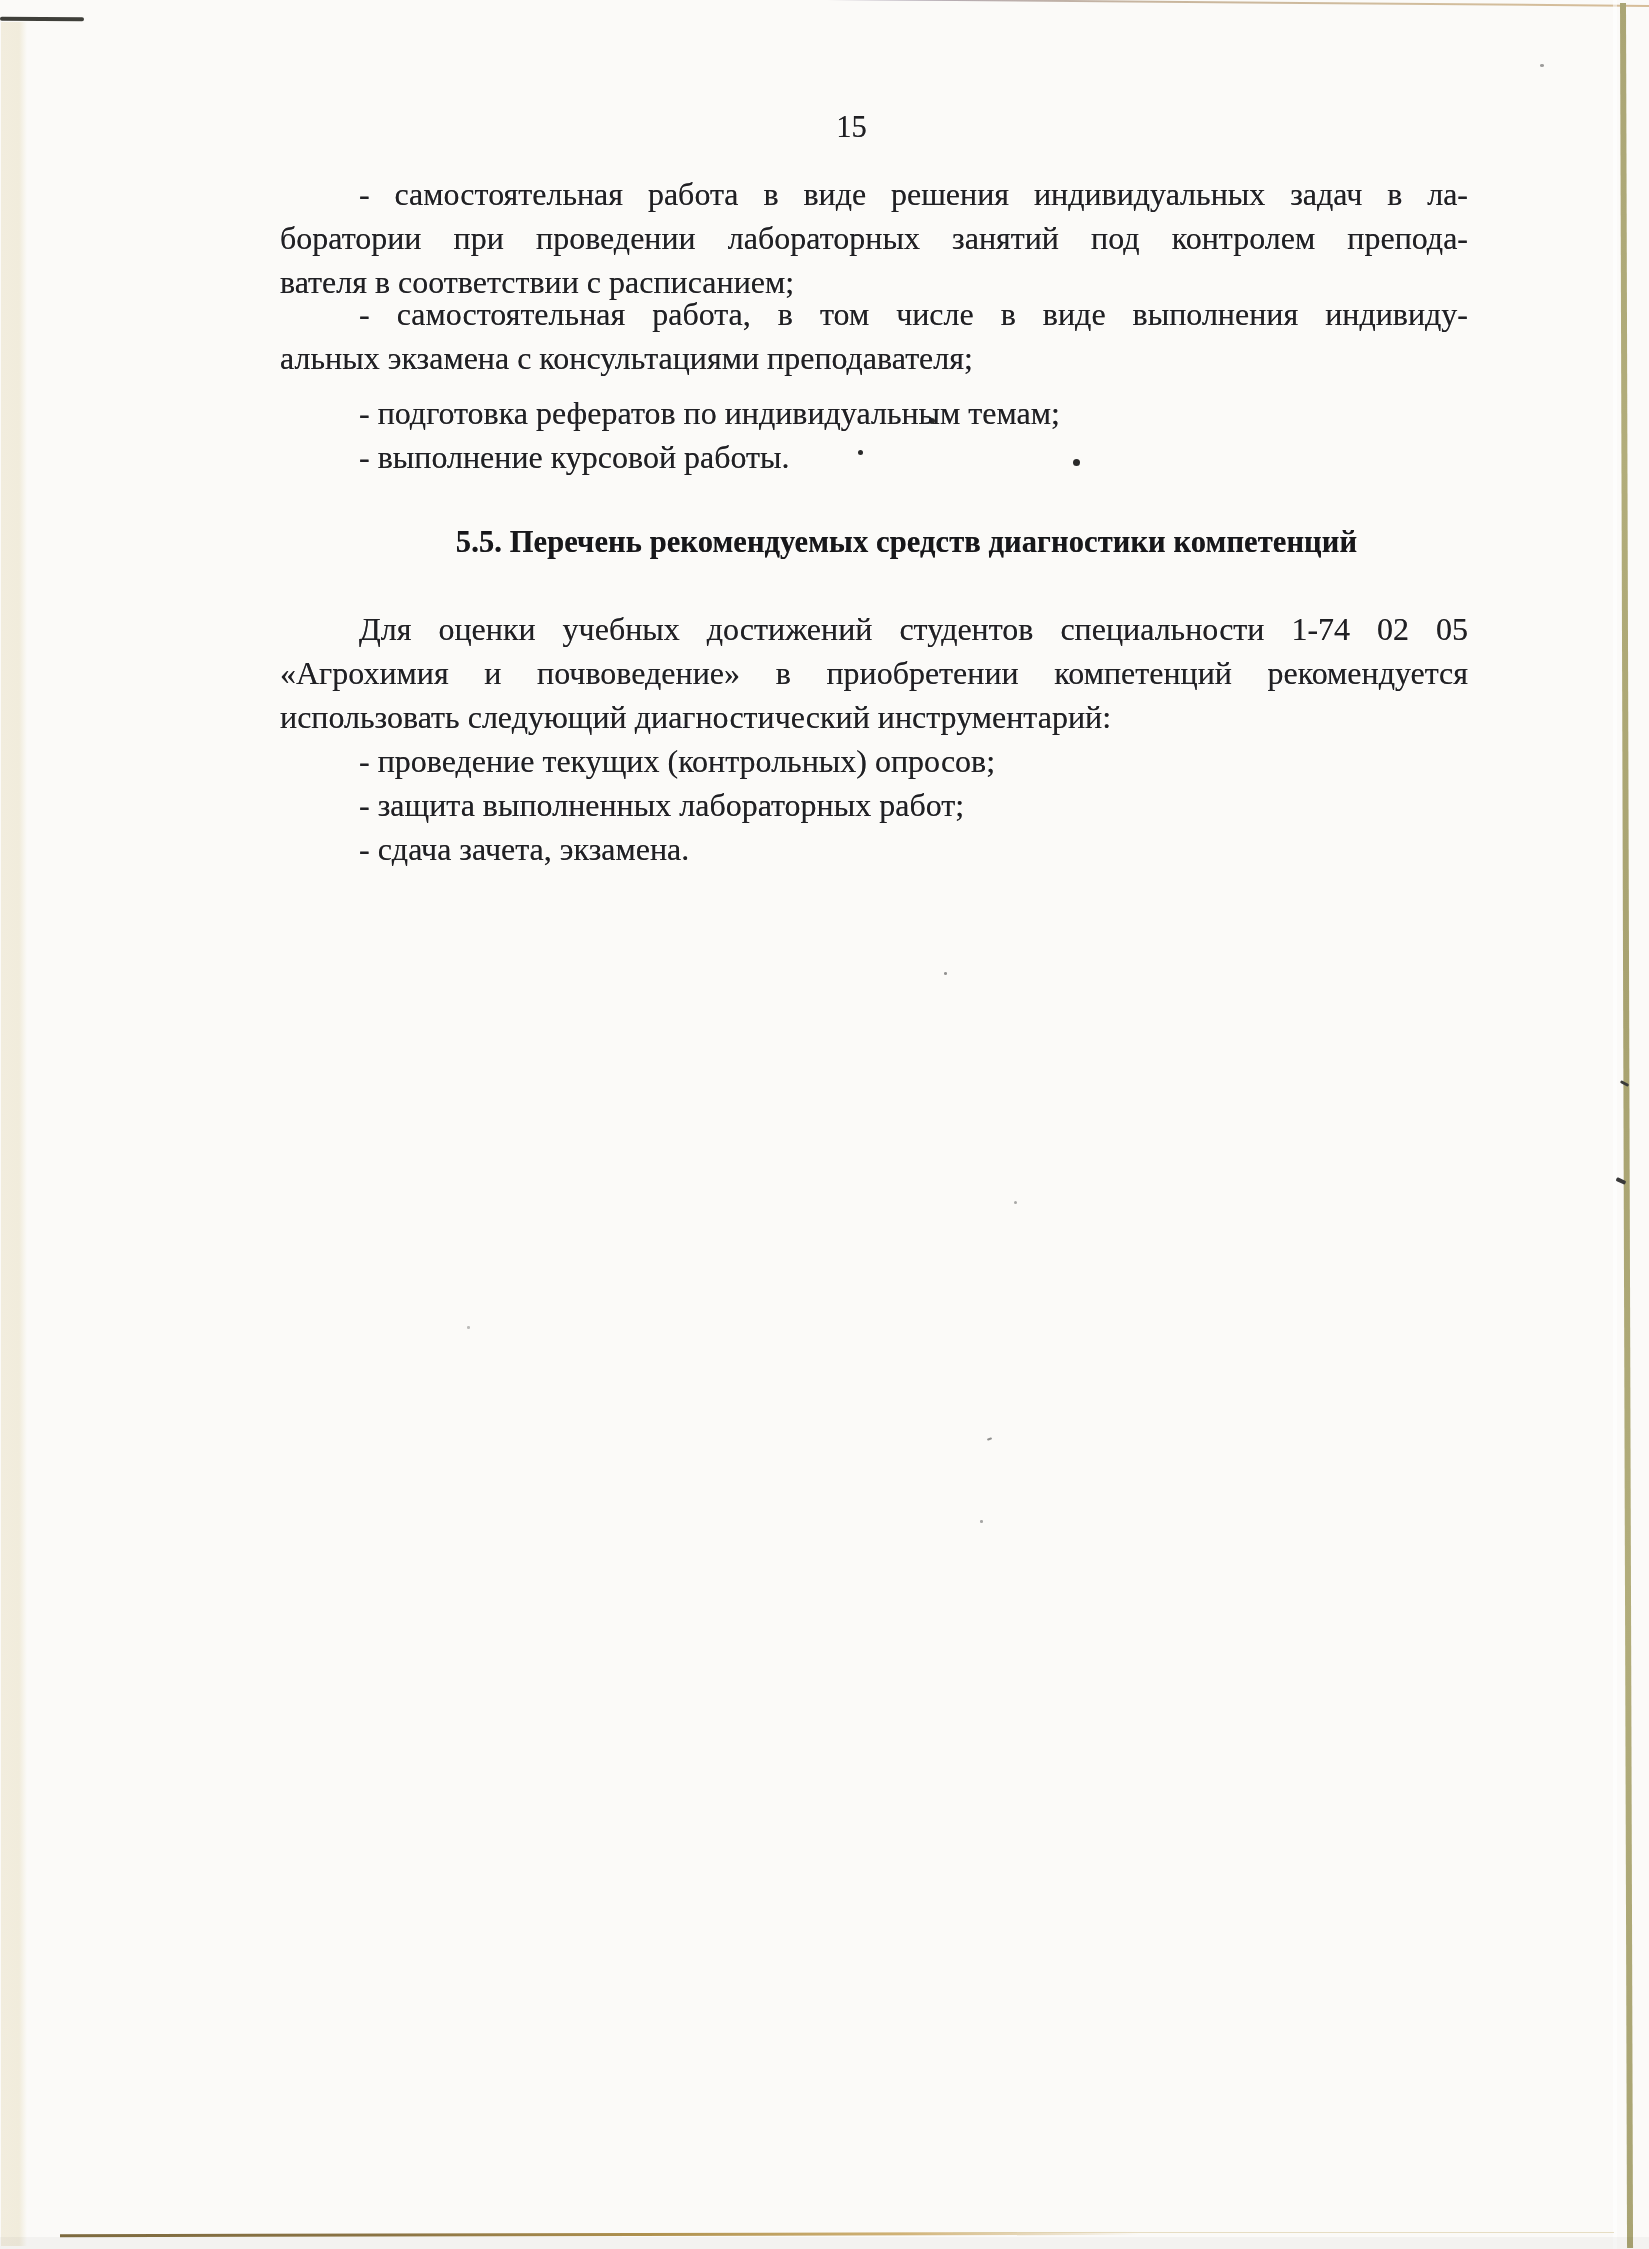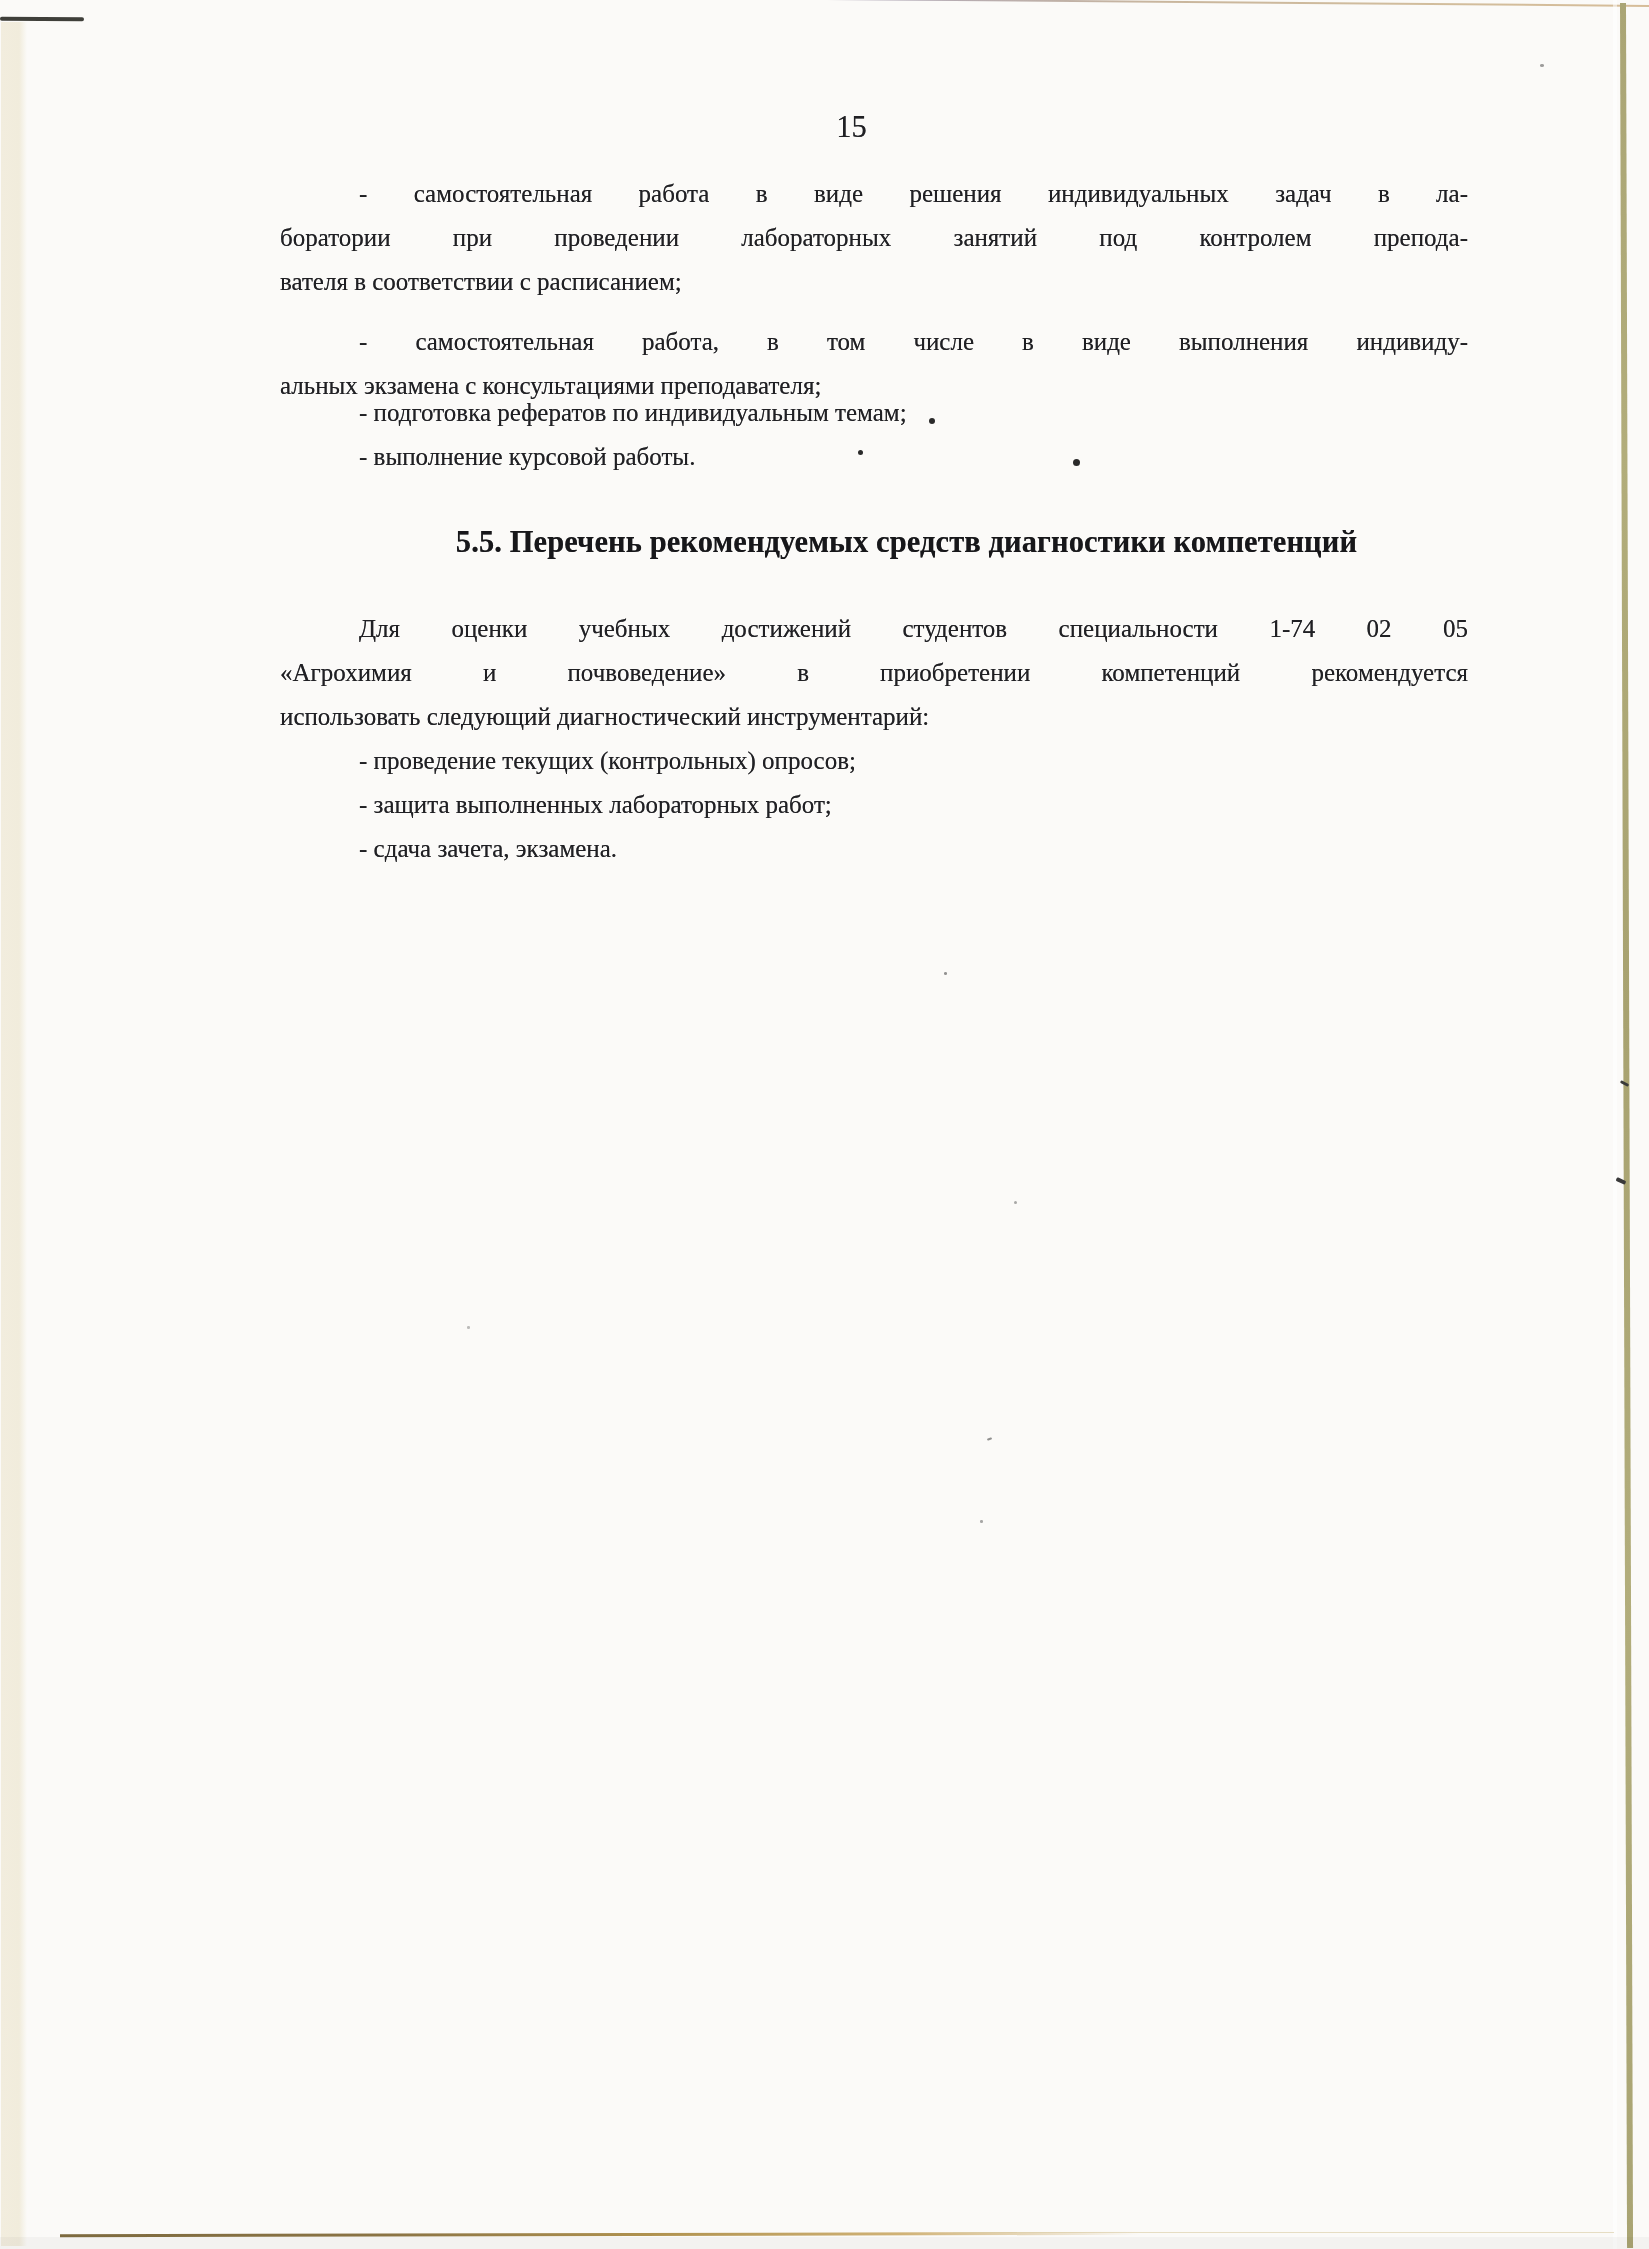--- a/index.html
+++ b/index.html
@@ -79,21 +79,21 @@
     font-size:30.5px;line-height:44px;text-align:center;
     transform:translateX(27px);
   }
   .tb{
     position:absolute;left:280px;top:0;width:1188px;
   }
   .pgroup{position:absolute;left:0;width:1188px;}
   .line{
     width:100%;
     height:44px;line-height:44px;
-    font-size:25px;
+    font-size:32px;
     text-align:left;
     white-space:normal;
     font-family:Liberation Serif, serif;
   }
   .just{
     text-align:justify;
     text-align-last:justify;
   }
   .indent{padding-left:79px;}
   .heading{
@@ -135,21 +135,21 @@
     <div class="pagenum">15</div>
 
     <div class="tb">
 
       <div class="pgroup" style="top:172px">
         <div class="line just indent">- самостоятельная работа в виде решения индивидуальных задач в ла-</div>
         <div class="line just">боратории при проведении лабораторных занятий под контролем препода-</div>
         <div class="line">вателя в соответствии с расписанием;</div>
       </div>
 
-      <div class="pgroup" style="top:320px">
+      <div class="pgroup" style="top:292px">
         <div class="line just indent">- самостоятельная работа, в том числе в виде выполнения индивиду-</div>
         <div class="line">альных экзамена с консультациями преподавателя;</div>
       </div>
 
       <div class="pgroup" style="top:391px">
         <div class="line indent">- подготовка рефератов по индивидуальным темам;</div>
       </div>
 
       <div class="pgroup" style="top:435px">
         <div class="line indent">- выполнение курсовой работы.</div>

